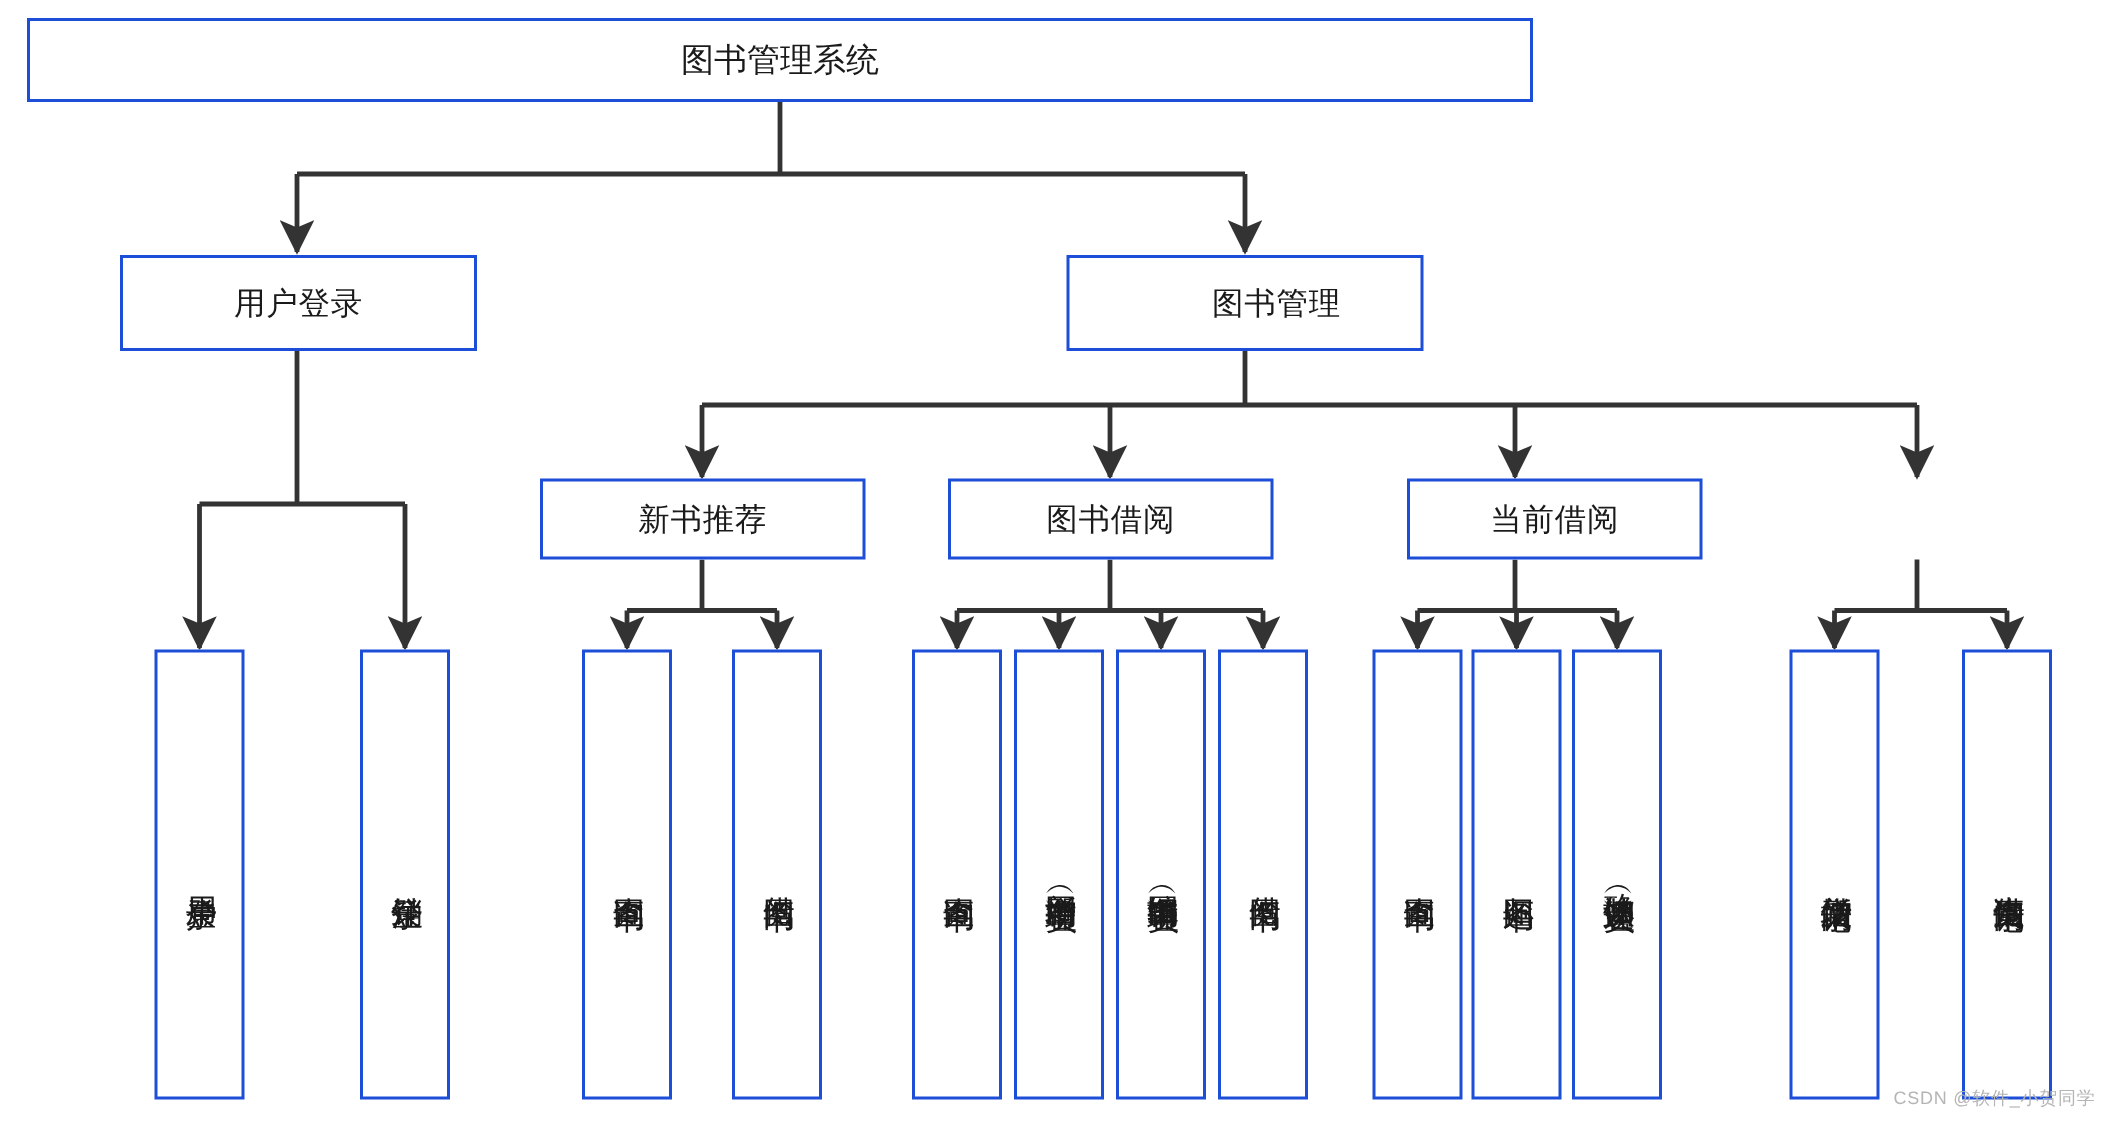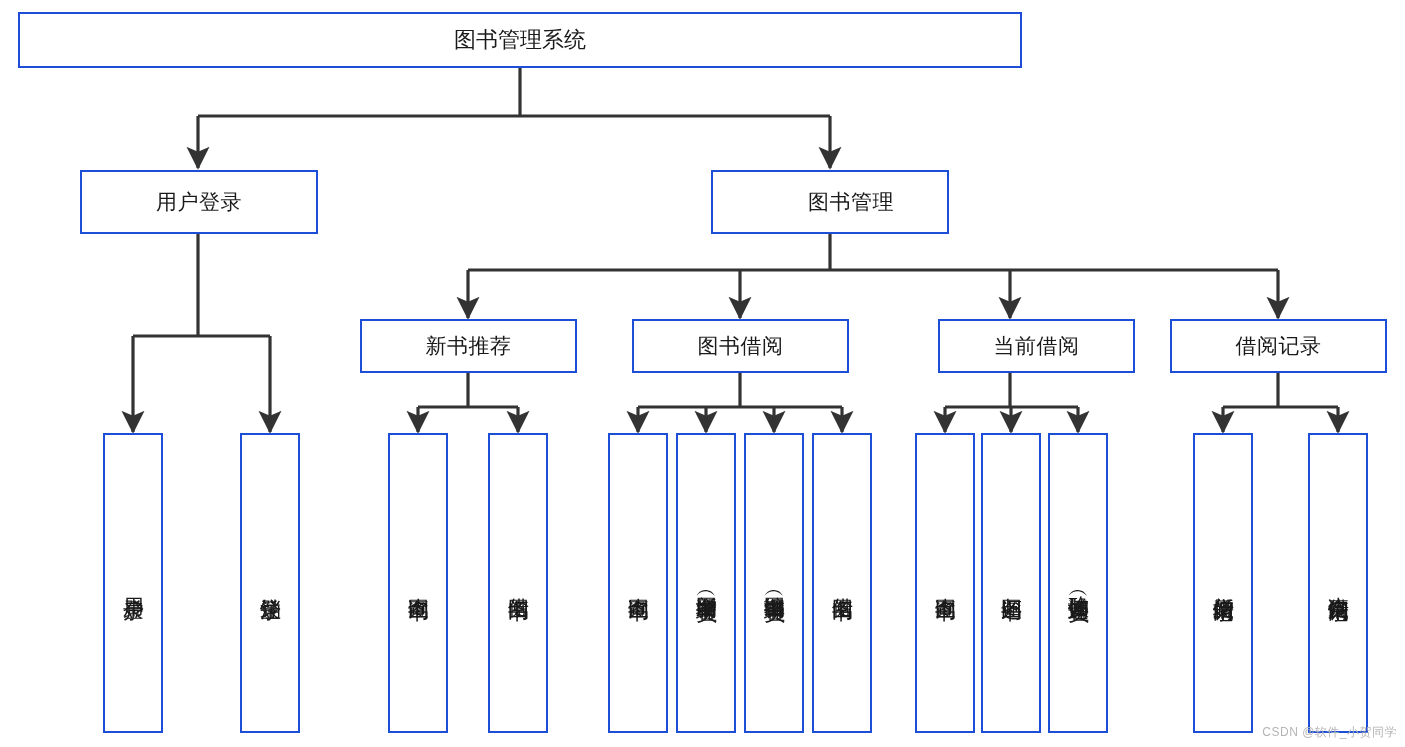--- a/index.html
+++ b/index.html
@@ -131,23 +131,20 @@
 
   <div class="node h" style="left:360px; top:319px; width:217px; height:54px;">
     <span>新书推荐</span>
   </div>
   <div class="node h" style="left:632px; top:319px; width:217px; height:54px;">
     <span>图书借阅</span>
   </div>
   <div class="node h" style="left:902px; top:319px; width:197px; height:54px;margin-left:36px;">
     <span>当前借阅</span>
   </div>
-  <div class="node h" style="left:1170px; top:319px; width:217px; height:54px;">
-    <span>借阅记录</span>
-  </div>
 
   <div class="node leaf" style="left:103px; top:433px; width:60px; height:300px;">
     <span class="vtext">用户登录</span>
   </div>
   <div class="node leaf" style="left:240px; top:433px; width:60px; height:300px;">
     <span class="vtext">注销登录</span>
   </div>
 
   <div class="node leaf" style="left:388px; top:433px; width:60px; height:300px;">
     <span class="vtext">查询图书</span>

